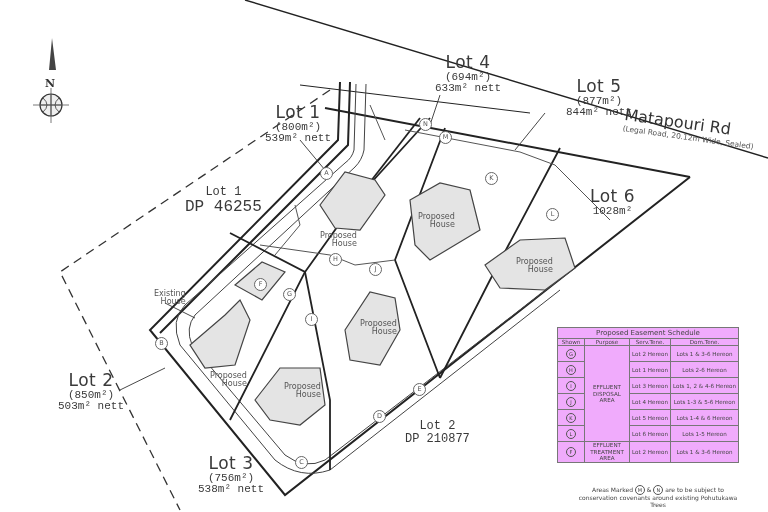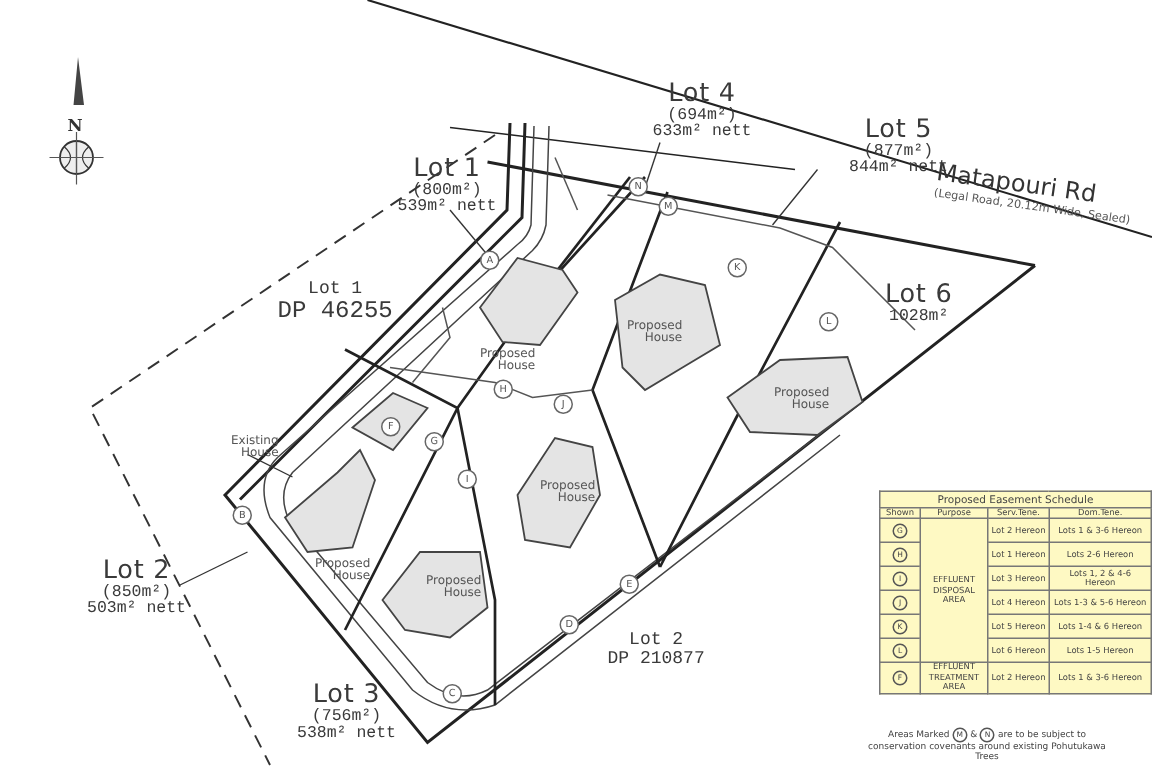--- a/index.html
+++ b/index.html
@@ -6,21 +6,21 @@
   body{width:768px;height:512px;overflow:hidden;position:relative;font-family:"DejaVu Sans",sans-serif;color:#333;}
   #plan{position:absolute;left:0;top:0;width:768px;height:512px;}
   .lbl{position:absolute;text-align:center;color:#3a3a3a;line-height:1.05;white-space:nowrap;}
   .lot-name{font-size:17px;letter-spacing:0.5px;}
   .lot-area{font-size:11px;font-family:Liberation Mono, monospace;}
   .road{position:absolute;left:626px;top:105px;transform:rotate(8deg);transform-origin:left top;}
   .road .rn{font-size:16px;color:#333;}
   .road .rs{font-size:7.5px;color:#555;margin-top:0px;}
   .circ{position:absolute;width:11px;height:11px;border:1px solid #666;border-radius:50%;font-size:6.5px;line-height:11px;text-align:center;color:#555;background:#fff;}
   .hs{position:absolute;font-size:8px;text-align:right;line-height:1.05;color:#555;}
-  table.sched{position:absolute;left:586px;top:327px;border-collapse:collapse;font-size:5.6px;color:#444;background:#fef9c3;}
+  table.sched{position:absolute;left:557px;top:327px;border-collapse:collapse;font-size:5.6px;color:#444;background:#f0abfc;}
   table.sched td,table.sched th{border:1px solid #777;padding:0 2px;text-align:center;font-weight:normal;line-height:1.15;}
   table.sched th.title{font-size:7px;padding:1px 2px;}
   table.sched td.shown{width:22px;height:15px;}
   .mini{display:inline-block;width:8px;height:8px;border:1px solid #555;border-radius:50%;font-size:5px;line-height:8px;}
   .note{position:absolute;left:572px;top:485px;width:172px;font-size:6px;text-align:center;color:#444;line-height:1.15;}
   .compass-n{position:absolute;left:45px;top:77px;font-size:11px;font-weight:bold;font-family:"DejaVu Serif",serif;color:#333;}
 </style>
 </head>
 <body>
 

